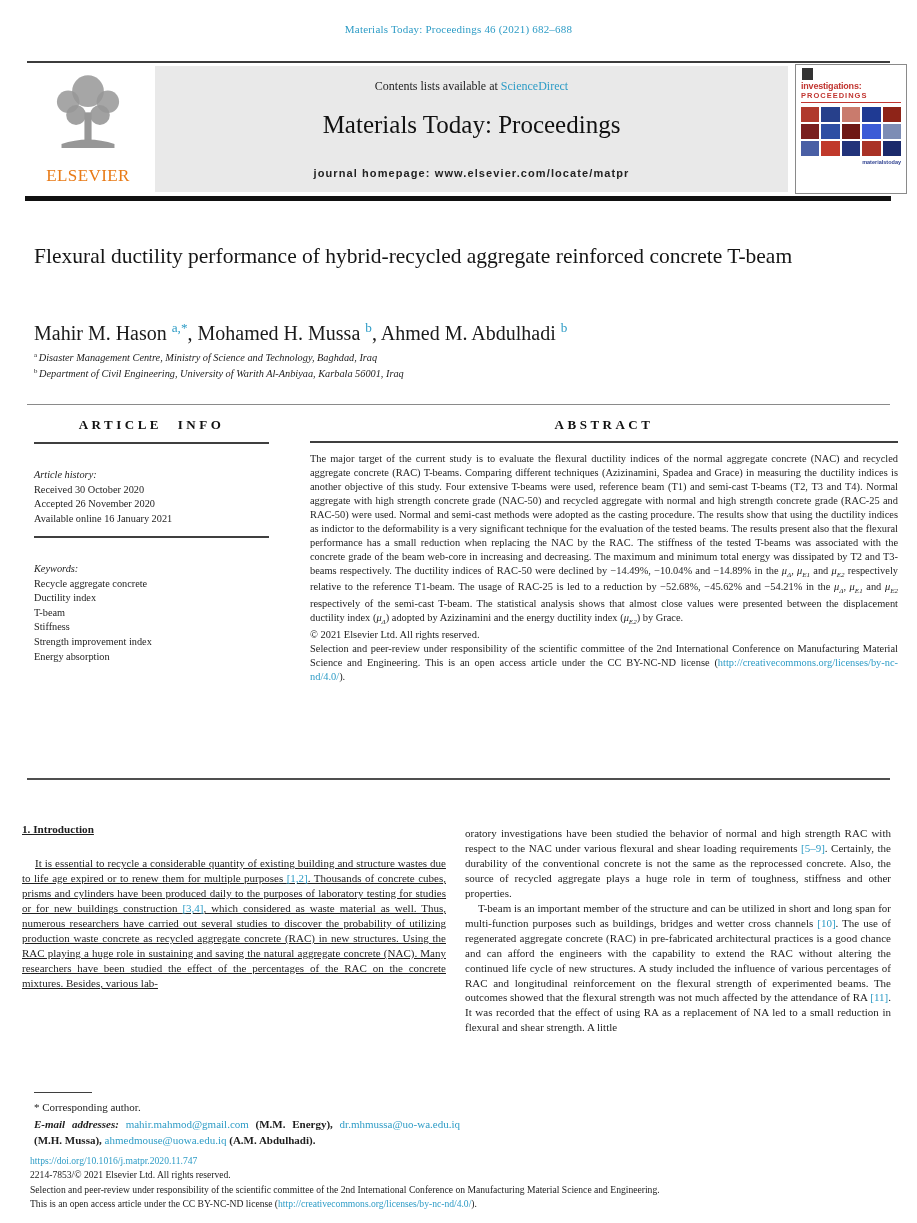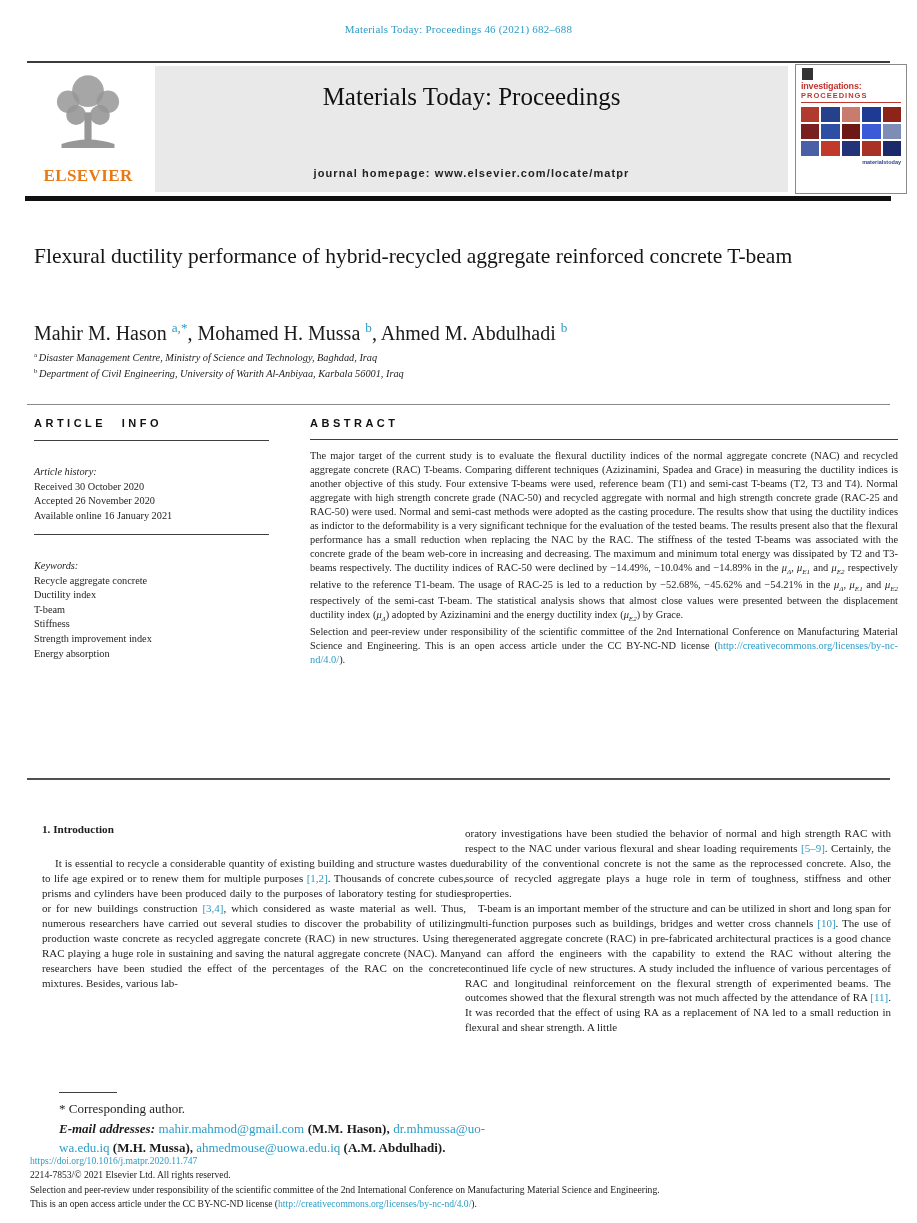--- a/index.html
+++ b/index.html
@@ -26,21 +26,21 @@
 
   .masthead{position:absolute;top:66px;left:155px;width:633px;height:126px;
     background:var(--header_bg);text-align:center;}
   .contents-line{padding-top:13px;font-size:12px;color:#222;}
   .journal-title{margin-top:17px;font-size:25px;color:#111;}
   .homepage-line{position:absolute;bottom:13px;left:0;right:0;
     font-family:"Liberation Sans",sans-serif;font-size:11px;font-weight:bold;
     letter-spacing:1.1px;color:#222;}
 
   .elsevier-box{position:absolute;top:70px;left:25px;width:126px;height:120px;text-align:center;}
-  .elsevier-wordmark{font-size:17px;font-weight:bold;color:var(--elsevier_orange);
+  .elsevier-wordmark{font-size:17px;font-weight:normal;color:var(--elsevier_orange);
     letter-spacing:.4px;margin-top:2px;}
 
   .cover-box{position:absolute;top:64px;left:795px;width:112px;height:130px;
     border:1px solid #8a8a8a;background:#fff;padding:3px 5px;font-family:"Liberation Sans",sans-serif;}
   .cover-glyph{width:11px;height:12px;background:#333;margin:0 0 2px 1px;}
   .cover-title{color:var(--cover_red);font-weight:bold;font-size:9px;line-height:9px;letter-spacing:-.2px;}
   .cover-subtitle{color:var(--cover_red);font-weight:bold;font-size:7.5px;letter-spacing:1px;line-height:9px;}
   .cover-line{height:1px;background:var(--cover_red);margin:2px 0 4px 0;}
   .cover-tiles{display:grid;grid-template-columns:repeat(5,1fr);gap:2px;}
   .cover-tiles .tile{height:15px;}
@@ -53,38 +53,38 @@
   .authors{position:absolute;top:320px;left:34px;width:850px;font-size:20px;color:#1a1a1a;}
   .affiliations{position:absolute;top:350px;left:34px;width:850px;
     font-size:10.3px;line-height:1.5;color:#222;}
 
   .rule-full{position:absolute;left:27px;width:863px;height:1px;background:#8a8a8a;}
   .rule-infoabs{top:404px;}
   .rule-mid{top:778px;height:2px;background:#4f4f4f;}
 
   .info-col{position:absolute;top:416px;left:34px;width:235px;font-size:10.3px;line-height:1.42;}
   .abs-col{position:absolute;top:416px;left:310px;width:588px;font-size:10.4px;line-height:1.345;}
-  .sec-heading{font-family:Liberation Sans, sans-serif;font-size:11px;font-weight:bold;
-    letter-spacing:3.5px;word-spacing:9px;color:#111;}
+  .sec-heading{font-family:Liberation Serif, serif;font-size:13px;font-weight:bold;
+    letter-spacing:3.5px;word-spacing:9px;color:#111;text-align:center;}
   .heavy-rule{height:1.5px;background:#3f3f3f;margin-top:8px;}
   .info-label{font-style:italic;margin-top:24px;}
   .info-line{}
   .info-rule{height:1.5px;background:#3f3f3f;margin-top:10px;}
   .abstract-body{margin-top:9px;text-align:justify;}
   .abstract-copyright{}
   .abstract-selection{text-align:justify;}
 
-  .intro-left{position:absolute;top:822px;left:42px;width:424px;font-size:11px;line-height:1.36;}
+  .intro-left{position:absolute;top:822px;left:22px;width:424px;font-size:11px;line-height:1.36;text-decoration:underline;}
   .intro-right{position:absolute;top:826px;left:465px;width:426px;font-size:11px;line-height:1.36;}
   .intro-heading{font-weight:bold;font-size:11.2px;}
   .para{text-align:justify;}
   .para.indent{text-indent:13px;}
   .intro-left .para{margin-top:19px;}
 
-  .footnote{position:absolute;top:1092px;left:34px;width:426px;font-size:13px;line-height:1.5;margin-left:25px;}
+  .footnote{position:absolute;top:1092px;left:34px;width:426px;font-size:11px;line-height:1.5;}
   .footnote-rule{width:58px;height:1px;background:#3f3f3f;margin-bottom:6px;}
   .footnote-email{text-align:justify;}
 
   .footer{position:absolute;top:1154px;left:30px;width:864px;font-size:9.6px;line-height:1.5;color:#222;}
   .footer .doi{color:var(--link);}
 </style>
 </head>
 <body>
 
 <div class="page">
@@ -101,20 +101,21 @@
         <circle cx="21" cy="34" r="7.5" opacity="0.9"></circle>
         <circle cx="39" cy="34" r="7.5" opacity="0.9"></circle>
         <rect x="27.3" y="32" width="5.4" height="22"></rect>
         <path d="M10 56 Q30 49 50 56 L50 59 L10 59 Z"></path>
       </g>
     </svg>
     <div class="elsevier-wordmark">ELSEVIER</div>
   </div>
 
   <div class="masthead">
+    <div class="contents-line"><span>Contents lists available at </span><span class="ref">ScienceDirect</span></div>
     <div class="journal-title">Materials Today: Proceedings</div>
     <div class="homepage-line">journal homepage: www.elsevier.com/locate/matpr</div>
   </div>
 
   <div class="cover-box">
     <div class="cover-glyph"></div>
     <div class="cover-title">investigations:</div>
     <div class="cover-subtitle">PROCEEDINGS</div>
     <div class="cover-line"></div>
     <div class="cover-tiles">
@@ -162,39 +163,40 @@
     <div class="info-line">T-beam</div>
     <div class="info-line">Stiffness</div>
     <div class="info-line">Strength improvement index</div>
     <div class="info-line">Energy absorption</div>
   </div>
 
   <div class="abs-col">
     <div class="sec-heading">ABSTRACT</div>
     <div class="heavy-rule"></div>
     <p class="abstract-body"><span>The major target of the current study is to evaluate the flexural ductility indices of the normal aggregate concrete (NAC) and recycled aggregate concrete (RAC) T-beams. Comparing different techniques (Azizinamini, Spadea and Grace) in measuring the ductility indices is another objective of this study. Four extensive T-beams were used, reference beam (T1) and semi-cast T-beams (T2, T3 and T4). Normal aggregate with high strength concrete grade (NAC-50) and recycled aggregate with normal and high strength concrete grade (RAC-25 and RAC-50) were used. Normal and semi-cast methods were adopted as the casting procedure. The results show that using the ductility indices as indictor to the deformability is a very significant technique for the evaluation of the tested beams. The results present also that the flexural performance has a small reduction when replacing the NAC by the RAC. The stiffness of the tested T-beams was associated with the concrete grade of the beam web-core in increasing and decreasing. The maximum and minimum total energy was dissipated by T2 and T3-beams respectively. The ductility indices of RAC-50 were declined by −14.49%, −10.04% and −14.89% in the </span><span class="i">μ</span><span class="sub">Δ</span><span>, </span><span class="i">μ</span><span class="sub">E1</span><span> and </span><span class="i">μ</span><span class="sub">E2</span><span> respectively relative to the reference T1-beam. The usage of RAC-25 is led to a reduction by −52.68%, −45.62% and −54.21% in the </span><span class="i">μ</span><span class="sub">Δ</span><span>, </span><span class="i">μ</span><span class="sub">E1</span><span> and </span><span class="i">μ</span><span class="sub">E2</span><span> respectively of the semi-cast T-beam. The statistical analysis shows that almost close values were presented between the displacement ductility index (</span><span class="i">μ</span><span class="sub">Δ</span><span>) adopted by Azizinamini and the energy ductility index (</span><span class="i">μ</span><span class="sub">E2</span><span>) by Grace.</span></p>
+    <p class="abstract-copyright">© 2021 Elsevier Ltd. All rights reserved.</p>
     <p class="abstract-selection"><span>Selection and peer-review under responsibility of the scientific committee of the 2nd International Conference on Manufacturing Material Science and Engineering. This is an open access article under the CC BY-NC-ND license (</span><span class="ref">http://creativecommons.org/licenses/by-nc-nd/4.0/</span><span>).</span></p>
   </div>
 
   <div class="rule-full rule-mid"></div>
 
   <div class="intro-left">
     <h3 class="intro-heading">1. Introduction</h3>
     <p class="para indent"><span>It is essential to recycle a considerable quantity of existing building and structure wastes due to life age expired or to renew them for multiple purposes </span><span class="ref">[1,2]</span><span>. Thousands of concrete cubes, prisms and cylinders have been produced daily to the purposes of laboratory testing for studies or for new buildings construction </span><span class="ref">[3,4]</span><span>, which considered as waste material as well. Thus, numerous researchers have carried out several studies to discover the probability of utilizing production waste concrete as recycled aggregate concrete (RAC) in new structures. Using the RAC playing a huge role in sustaining and saving the natural aggregate concrete (NAC). Many researchers have been studied the effect of the percentages of the RAC on the concrete mixtures. Besides, various lab-</span></p>
   </div>
 
   <div class="intro-right">
     <p class="para"><span>oratory investigations have been studied the behavior of normal and high strength RAC with respect to the NAC under various flexural and shear loading requirements </span><span class="ref">[5–9]</span><span>. Certainly, the durability of the conventional concrete is not the same as the reprocessed concrete. Also, the source of recycled aggregate plays a huge role in term of toughness, stiffness and other properties.</span></p>
     <p class="para indent"><span>T-beam is an important member of the structure and can be utilized in short and long span for multi-function purposes such as buildings, bridges and wetter cross channels </span><span class="ref">[10]</span><span>. The use of regenerated aggregate concrete (RAC) in pre-fabricated architectural practices is a good chance and can afford the engineers with the capability to extend the RAC without altering the continued life cycle of new structures. A study included the influence of various percentages of RAC and longitudinal reinforcement on the flexural strength of experimented beams. The outcomes showed that the flexural strength was not much affected by the attendance of RA </span><span class="ref">[11]</span><span>. It was recorded that the effect of using RA as a replacement of NA led to a small reduction in flexural and shear strength. A little</span></p>
   </div>
 
   <div class="footnote">
     <div class="footnote-rule"></div>
     <div>* Corresponding author.</div>
-    <div class="footnote-email"><span class="bi">E-mail addresses: </span><span class="ref">mahir.mahmod@gmail.com</span><span class="b"> (M.M. Hason), </span><span class="ref">dr.mhmussa@uo-wa.edu.iq</span><span class="b"> (M.H. Mussa), </span><span class="ref">ahmedmouse@uowa.edu.iq</span><span class="b"> (A.M. Abdulhadi).</span></div>
+    <div class="footnote-email"><span class="bi">E-mail addresses: </span><span class="ref">mahir.mahmod@gmail.com</span><span class="b"> (M.M. Energy), </span><span class="ref">dr.mhmussa@uo-wa.edu.iq</span><span class="b"> (M.H. Mussa), </span><span class="ref">ahmedmouse@uowa.edu.iq</span><span class="b"> (A.M. Abdulhadi).</span></div>
   </div>
 
   <div class="footer">
     <div class="doi">https://doi.org/10.1016/j.matpr.2020.11.747</div>
     <div>2214-7853/© 2021 Elsevier Ltd. All rights reserved.</div>
     <div>Selection and peer-review under responsibility of the scientific committee of the 2nd International Conference on Manufacturing Material Science and Engineering.</div>
     <div><span>This is an open access article under the CC BY-NC-ND license (</span><span class="ref">http://creativecommons.org/licenses/by-nc-nd/4.0/</span><span>).</span></div>
   </div>
 
 </div>

